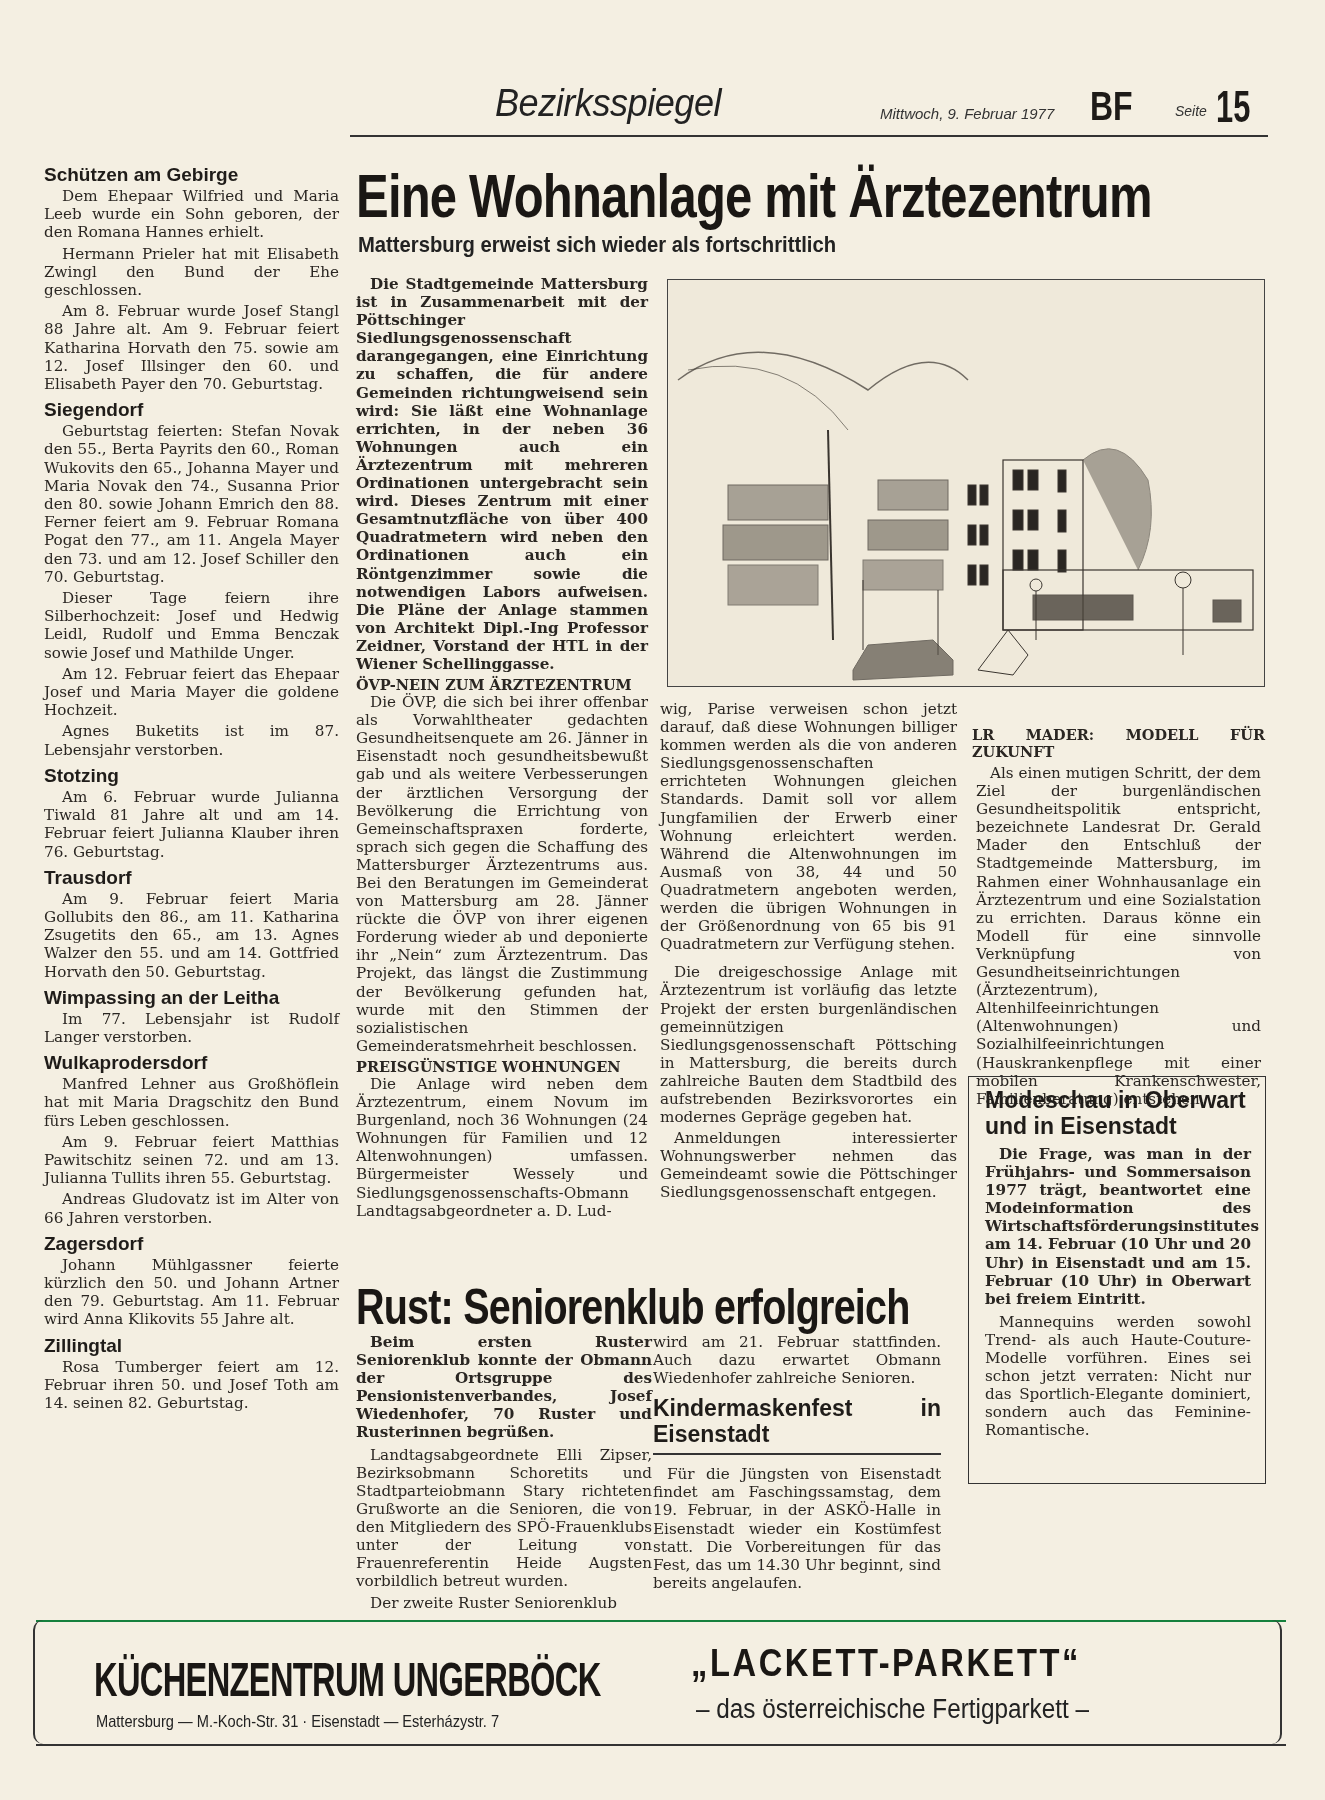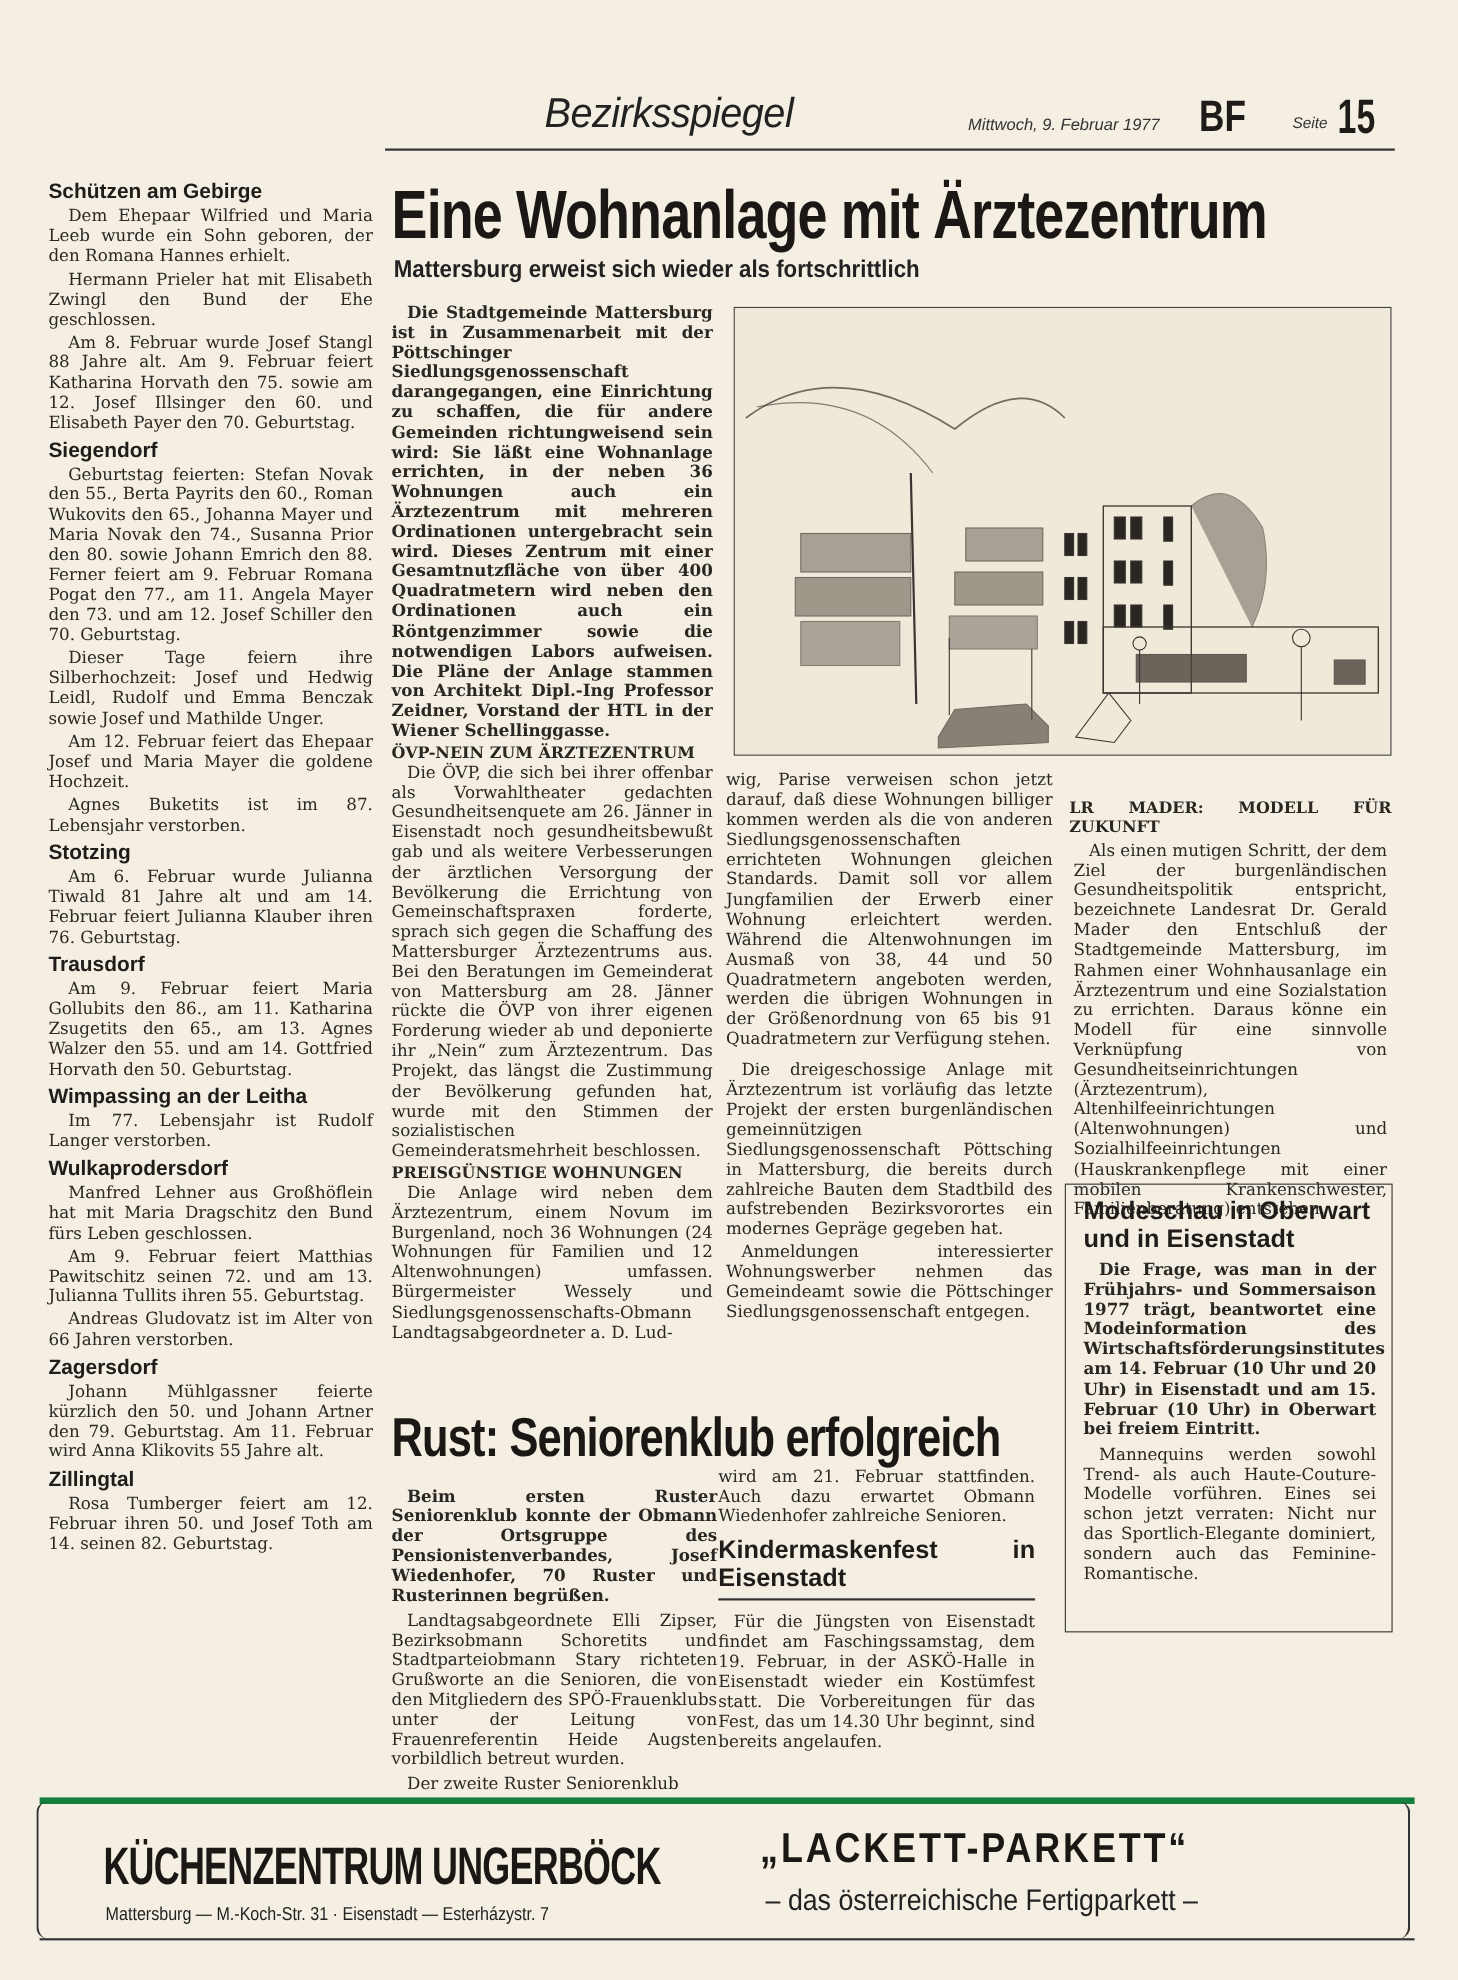--- a/index.html
+++ b/index.html
@@ -45,29 +45,29 @@
   .col4 p { margin: 4px; text-indent: 14px; }
 
   .box { left: 968px; top: 1076px; width: 298px; height: 408px; border: 1.5px solid #333; box-sizing: border-box; padding: 10px 14px 0 16px; }
   .box h2 { font-family: "Liberation Sans", sans-serif; font-weight: bold; font-size: 23px; line-height: 26px; margin: 0 0 6px 0; color: #1f1c19; }
   .box p { margin: 0 0 5px 0; font-size: 15.2px; line-height: 18.1px; text-align: justify; text-indent: 14px; }
   .box .lead { font-weight: bold; }
 
   .rust-head { left: 356px; top: 1278px; font-family: "Liberation Sans", sans-serif; font-weight: bold; font-size: 50px; color: #1a1714; transform: scaleX(0.79); transform-origin: left; white-space: nowrap; letter-spacing: -1px; }
   .rustA { left: 356px; top: 1333px; width: 296px; font-size: 15.2px; line-height: 18.1px; text-align: justify; }
   .rustA p { margin: 0 0 4px 0; text-indent: 14px; }
-  .rustA .lead { font-weight: bold; margin-top: 18px; }
+  .rustA .lead { font-weight: bold; }
   .rustB { left: 628px; top: 1333px; width: 288px; font-size: 15.2px; line-height: 18.1px; text-align: justify; margin-left: 25px; }
   .rustB p { margin: 0; text-indent: 0; }
   .rustB h3 { font-family: "Liberation Sans", sans-serif; font-weight: bold; font-size: 23px; line-height: 26px; margin: 8px 0 0 0; color: #1f1c19; }
   .rustB .hr { height: 2px; background: #333; margin: 6px 0 10px 0; }
   .rustB p.body { text-indent: 14px; }
 
   
-  .ad { left: 36px; top: 1620px; width: 1250px; height: 122px; border-top: 6px solid #15803d; border-bottom: 2px solid #333; margin-top: 14px; }
+  .ad { left: 36px; top: 1620px; width: 1250px; height: 122px; border-top: 2px solid #15803d; border-bottom: 2px solid #333; }
   .ad .lbr { position: absolute; left: -3px; top: -2px; width: 10px; height: 124px; border-left: 2px solid #333; border-radius: 10px 0 0 10px; }
   .ad .rbr { position: absolute; right: 4px; top: -2px; width: 10px; height: 124px; border-right: 2px solid #333; border-radius: 0 10px 10px 0; }
   .ad .brand { position: absolute; left: 58px; top: 30px; font-family: "Liberation Sans", sans-serif; font-weight: bold; font-size: 48px; color: #1a1714; transform: scaleX(0.68); transform-origin: left; white-space: nowrap; letter-spacing: -1px; }
   .ad .addr { position: absolute; left: 60px; top: 90px; font-family: "Liberation Sans", sans-serif; font-size: 17px; color: #222; white-space: nowrap; transform: scaleX(0.86); transform-origin: left; }
   .ad .lp { position: absolute; left: 655px; top: 20px; font-family: "Liberation Sans", sans-serif; font-weight: bold; font-size: 38px; color: #1a1714; letter-spacing: 3px; white-space: nowrap; transform: scaleX(0.86); transform-origin: left; }
   .ad .tag { position: absolute; left: 660px; top: 72px; font-family: "Liberation Sans", sans-serif; font-size: 27px; color: #222; white-space: nowrap; transform: scaleX(0.9); transform-origin: left; }
 </style>
 </head>
 <body>
 

